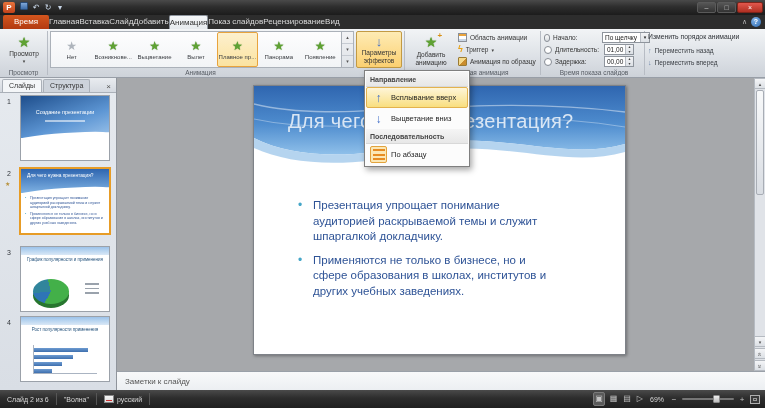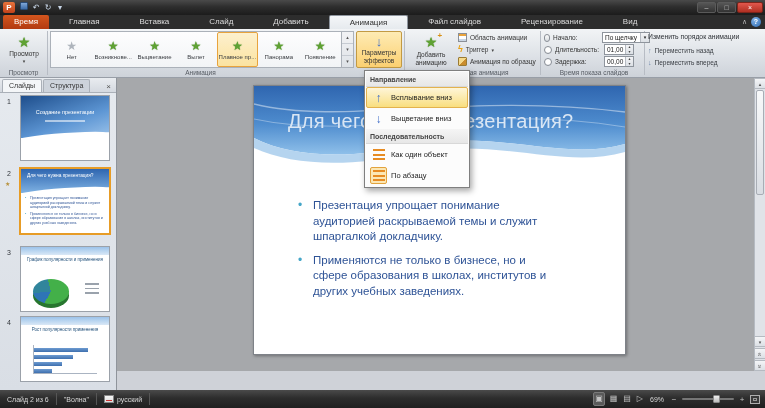--- a/index.html
+++ b/index.html
@@ -11,21 +11,21 @@
   .ppt-logo{width:12px;height:11px;margin:0 3px 0 3px;background:linear-gradient(#E8743C,#C2421B);color:#fff;font-size:8px;font-weight:bold;text-align:center;line-height:11px;border-radius:2px}
   .qbtn{font-size:8px;color:#C9D7E8;width:12px;text-align:center;line-height:11px}
   .disk{display:inline-block;width:8px;height:8px;background:linear-gradient(#7FA7D8,#3D6CA8);border:1px solid #2A4C78;border-radius:1px}
   .tb-title{position:absolute;left:0;right:0;text-align:center;font-size:7.5px;color:#CFCFCF;pointer-events:none}
   .winbtns{margin-left:auto;display:flex;z-index:2;padding-right:1px}
   .winbtn{width:19px;height:11px;margin-right:1px;border:1px solid #5A5A5A;border-radius:2px;background:linear-gradient(#565656,#333);color:#CCC;font-size:7px;line-height:9px;text-align:center}
   .winbtn.close{background:linear-gradient(#E2574C,#B03023);border-color:#7E241A;color:#fff;width:26px}
 
   
   .tabrow{position:absolute;top:15px;left:0;right:0;height:14px;background:#2D2D2D;display:flex;align-items:flex-end;z-index:4}
-  .tab{font-size:8px;color:#DCDCDC;padding:2px 20px;height:14px;line-height:10px;white-space:nowrap}
+  .tab{font-size:8px;color:#DCDCDC;padding:2px 0;height:14px;line-height:10px;white-space:nowrap}
   .tab.file{background:linear-gradient(#D4561E,#B23A11);color:#fff;border-radius:2px 2px 0 0;margin-left:3px;padding:2px 11px}
   .tab.active{background:linear-gradient(#F4F6F8,#E6EAEE);color:#333;border-radius:2px 2px 0 0;border:1px solid #8E959E;border-bottom:none}
   .tabrow-right{margin-left:auto;display:flex;align-items:center;gap:4px;padding:0 4px 2px 0}
   .min-ribbon{color:#B8B8B8;font-size:7px;line-height:8px}
   .help-btn{width:10px;height:10px;border-radius:50%;background:radial-gradient(circle at 35% 30%,#7FB0E4,#2F6CB3);color:#fff;font-size:7px;text-align:center;line-height:10px;font-weight:bold}
 
   
   .ribbon{position:absolute;top:29px;left:0;right:0;height:49px;background:linear-gradient(#F2F4F6,#DEE2E7 55%,#CDD2D9);border-bottom:1px solid #989EA7;z-index:3}
   .vsep{position:absolute;top:2px;bottom:2px;width:1px;background:#B7BCC4}
   .glabel{position:absolute;bottom:1px;text-align:center;font-size:6.5px;color:#565B63;white-space:nowrap;overflow:hidden}
@@ -169,21 +169,21 @@
     </span>
   </div>
 
   <div class="tabrow">
     <span class="tab file">Время</span>
     <span class="tab">Главная</span>
     <span class="tab">Вставка</span>
     <span class="tab">Слайд</span>
     <span class="tab">Добавить</span>
     <span class="tab active">Анимация</span>
-    <span class="tab">Файл слайдов</span>
+    <span class="tab">Показ слайдов</span>
     <span class="tab">Рецензирование</span>
     <span class="tab">Вид</span>
     <span class="tabrow-right">
       <span class="min-ribbon">∧</span>
       <span class="help-btn">?</span>
     </span>
   </div>
 
   <div class="ribbon">
     <div class="vsep" style="left:47px"></div>
@@ -400,20 +400,23 @@
     </div>
     <div class="vscroll">
       <span class="vs vs-up">▴</span>
       <span class="vthumb"></span>
       <span class="vs vs-down">▾</span>
       <span class="vs vs-prev"><span class="rot90">«</span></span>
       <span class="vs vs-next"><span class="rot90">»</span></span>
     </div>
   </div>
 
+  <div class="notes">
+    <span>Заметки к слайду</span>
+  </div>
 
   <div class="statusbar">
     <span class="sitem">
         <span>Слайд 2 из 6</span>
       </span>
     <span class="sitem">
         <span>"Волна"</span>
       </span>
     <span class="sitem">
       <span class="spell"></span>
@@ -433,36 +436,30 @@
       <span class="fit"></span>
     </span>
   </div>
 
   <div class="menu">
     <div class="mhead">Направление</div>
     <div class="mitem hl">
       <span class="mi">
           <span class="arrowblue">↑</span>
         </span>
-      <span class="ml">Всплывание вниз</span>
+      <span class="ml">Всплывание вверх</span>
     </div>
     <div class="mitem">
       <span class="mi">
           <span class="arrowblue">↓</span>
         </span>
       <span class="ml">Выцветание вниз</span>
     </div>
     <div class="mhead">Последовательность</div>
     <div class="mitem">
-      <span class="mi">
-          <span class="seq-ico"></span>
-        </span>
-      <span class="ml">Как один объект</span>
-    </div>
-    <div class="mitem">
       <span class="mi cur">
           <span class="seq-ico"></span>
         </span>
       <span class="ml">По абзацу</span>
     </div>
   </div>
 
 </div>
 
 </body></html>

